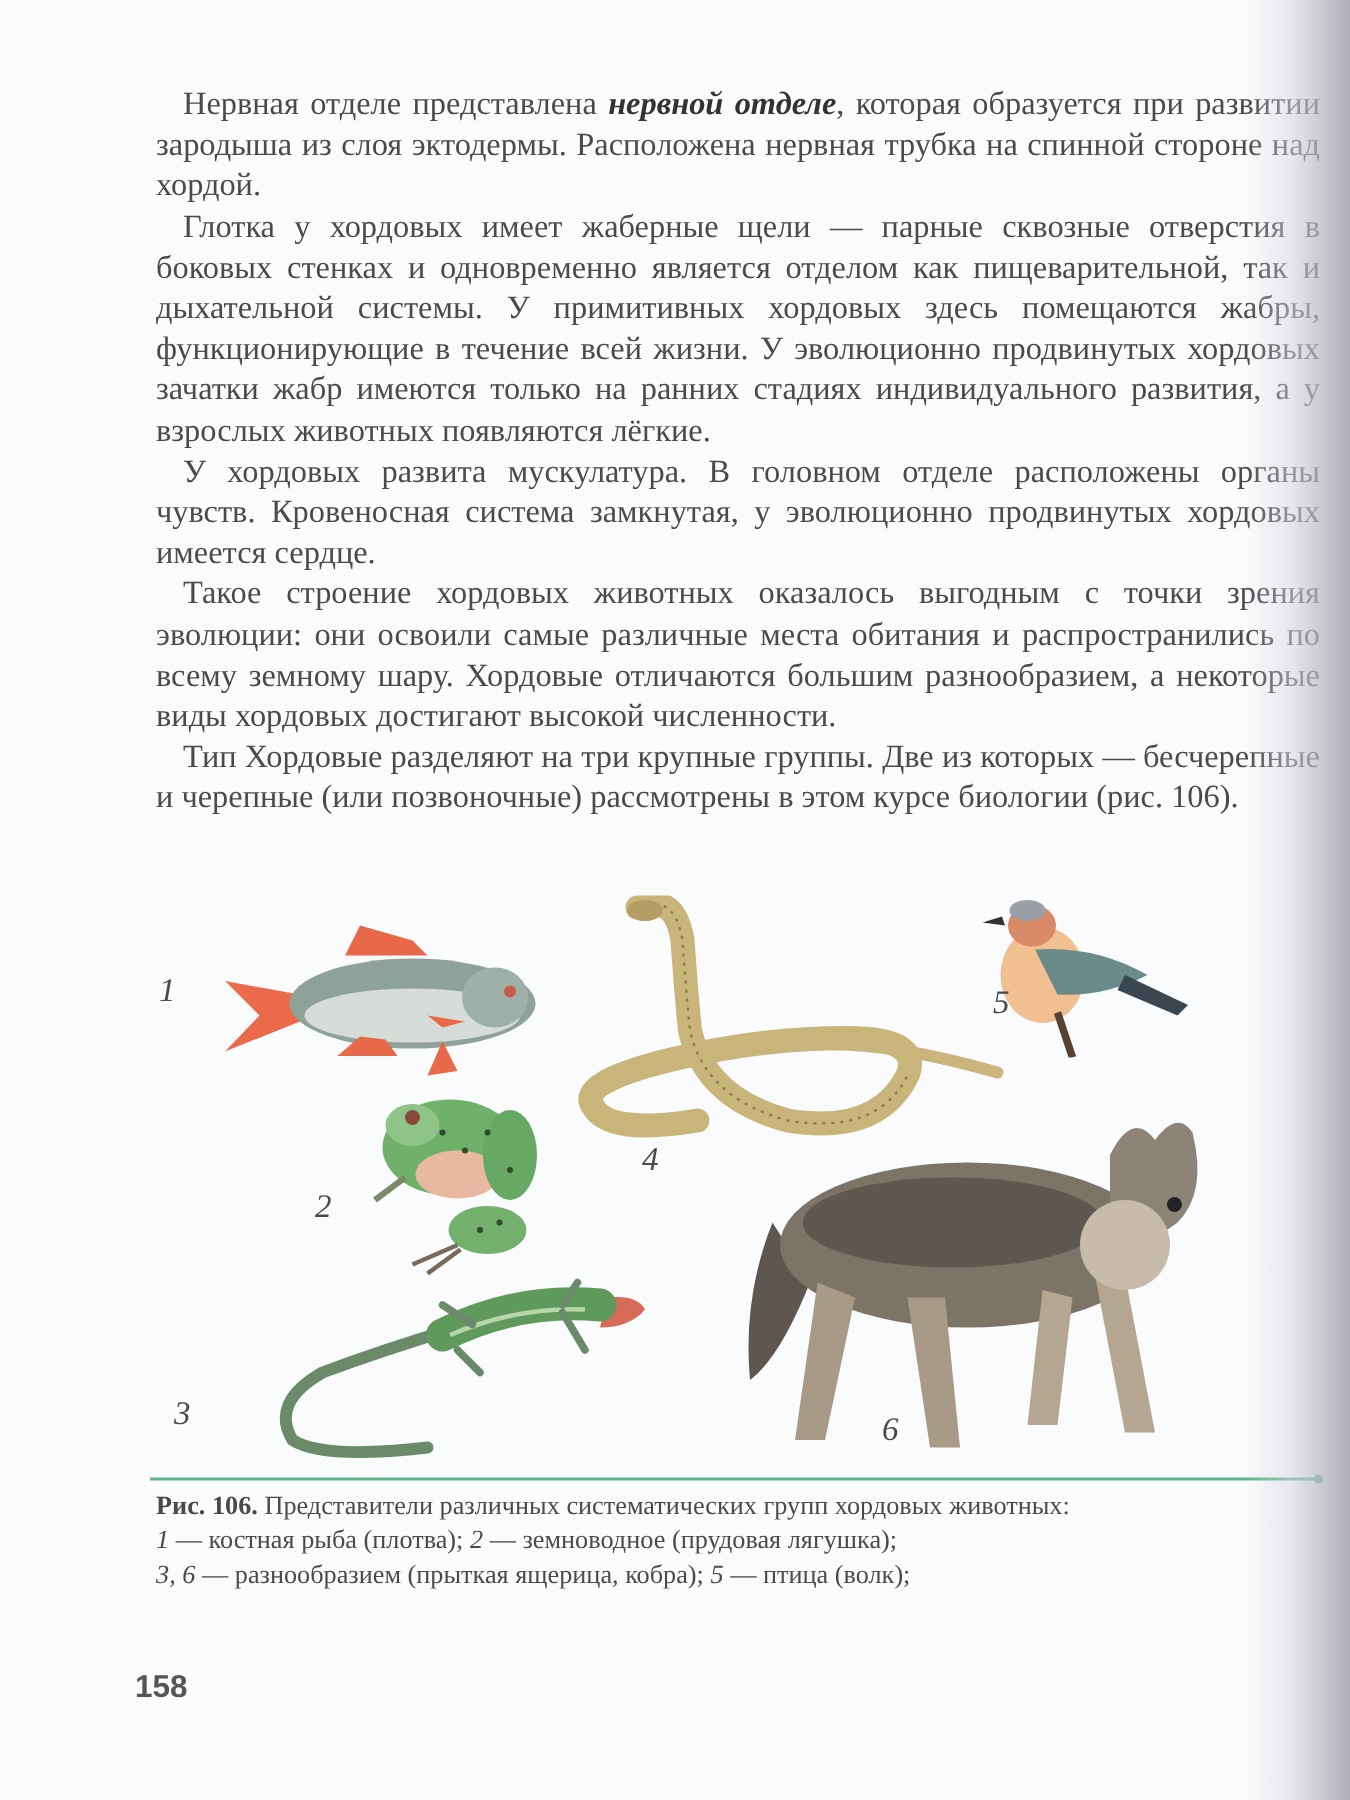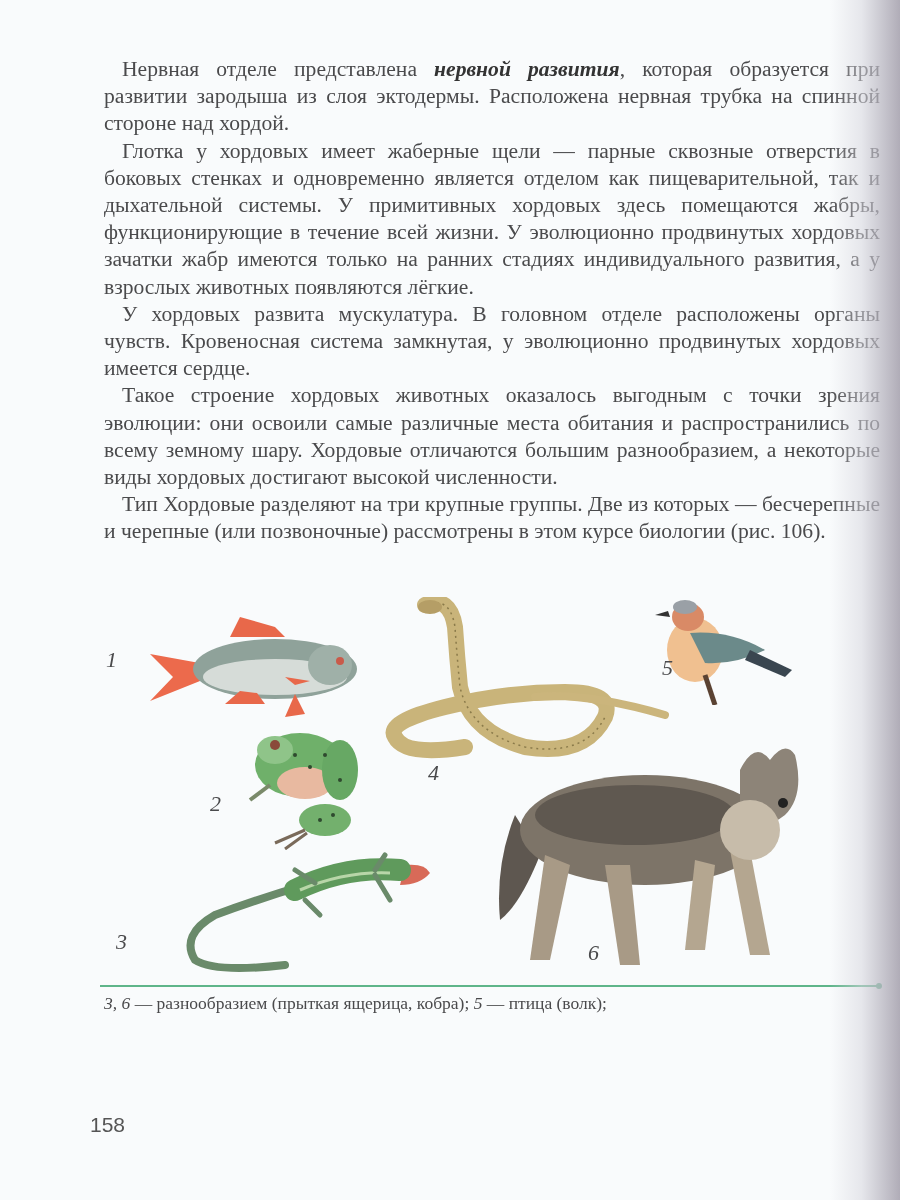--- a/index.html
+++ b/index.html
@@ -36,30 +36,30 @@
     }
     .caption {
       position: absolute; left: 104px; top: 992px; width: 780px;
       font-size: 17.5px; line-height: 23px; color: #4a4a4c;
     }
     .caption .cap-title { font-weight: bold; }
     .caption .num { font-style: italic; }
     .page-number {
       position: absolute; left: 90px; top: 1113px;
       font-family: "Liberation Sans", "DejaVu Sans", sans-serif;
-      font-weight: normal; font-size: 21px; color: #555;
+      font-weight: bold; font-size: 21px; color: #555;
     }
   </style>
 </head>
 <body>
 
 <div class="page-shadow"></div>
 
 <div class="body-text">
-  <p><span>Нервная отделе представлена </span><span class="hl">нервной развития</span><span>, которая образуется при развитии зародыша из слоя эктодермы. Расположена нервная трубка на спинной стороне над хордой.</span></p>
+  <p><span>Нервная отделе представлена </span><span class="hl">нервной отделе</span><span>, которая образуется при развитии зародыша из слоя эктодермы. Расположена нервная трубка на спинной стороне над хордой.</span></p>
   <p>Глотка у хордовых имеет жаберные щели — парные сквозные отверстия в боковых стенках и одновременно является отделом как пищеварительной, так и дыхательной системы. У примитивных хордовых здесь помещаются жабры, функционирующие в течение всей жизни. У эволюционно продвинутых хордовых зачатки жабр имеются только на ранних стадиях индивидуального развития, а у взрослых животных появляются лёгкие.</p>
   <p>У хордовых развита мускулатура. В головном отделе расположены органы чувств. Кровеносная система замкнутая, у эволюционно продвинутых хордовых имеется сердце.</p>
   <p>Такое строение хордовых животных оказалось выгодным с точки зрения эволюции: они освоили самые различные места обитания и распространились по всему земному шару. Хордовые отличаются большим разнообразием, а некоторые виды хордовых достигают высокой численности.</p>
   <p>Тип Хордовые разделяют на три крупные группы. Две из которых — бесчерепные и черепные (или позвоночные) рассмотрены в этом курсе биологии (рис. 106).</p>
 </div>
 
 <div class="figure">
 
   <svg class="animal" style="left:45px;top:14px" width="220" height="110" viewBox="0 0 220 110">
     <path d="M85 28 L95 8 L130 18 L140 28 Z" fill="#e8684a"></path>
@@ -133,16 +133,18 @@
     <path d="M210 125 L200 215 L220 215 L230 130 Z" fill="#b4a690"></path>
     <path d="M245 115 L265 220 L285 220 L265 115 Z" fill="#b4a690"></path>
     <ellipse cx="265" cy="95" rx="30" ry="30" fill="#c7bcaa"></ellipse>
   </svg>
   <span class="fig-label" style="left:488px;top:345px">6</span>
 </div>
 
 <div class="fig-rule"></div>
 
 <div class="caption">
+  <div><span class="cap-title">Рис. 106.</span><span> Представители различных систематических групп хордовых животных:</span></div>
+  <div><span class="num">1</span><span> — костная рыба (плотва); </span><span class="num">2</span><span> — земноводное (прудовая лягушка);</span></div>
   <div><span class="num">3, 6</span><span> — разнообразием (прыткая ящерица, кобра); </span><span class="num">5</span><span> — птица (волк);</span></div>
 </div>
 
 <div class="page-number">158</div>
 
 </body></html>

